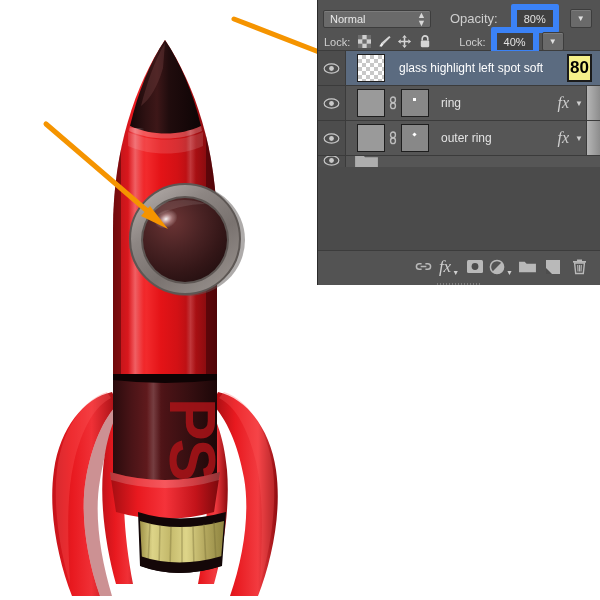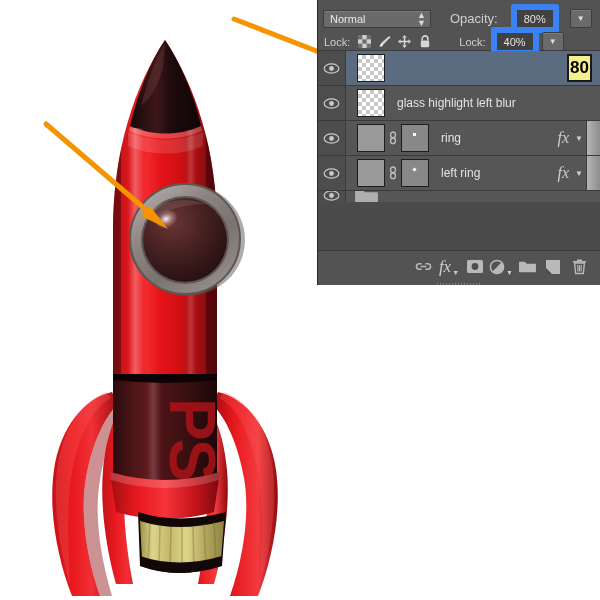--- a/index.html
+++ b/index.html
@@ -405,35 +405,24 @@
         </div>
         <div class="thumbs">
           <div class="thumb-sel-wrap">
             <div class="thumb checker"></div>
             <span class="corner c-tl"></span>
             <span class="corner c-tr"></span>
             <span class="corner c-bl"></span>
             <span class="corner c-br"></span>
           </div>
         </div>
+        <span class="layer-name">glass highlight left spot soft</span>
         <span class="badge80">80</span>
       </div>
 
-      <div class="layer-row">
-        <div class="eye-cell">
-          <svg width="17" height="11" viewBox="0 0 18 12">
-            <ellipse cx="9" cy="6" rx="8" ry="5" fill="none" stroke="#c9c9c9" stroke-width="1.3"></ellipse>
-            <circle cx="9" cy="6" r="2.6" fill="#c9c9c9"></circle>
-          </svg>
-        </div>
-        <div class="thumbs" style="margin-left:11px;">
-          <div class="thumb checker"></div>
-        </div>
-        <span class="layer-name">glass highlight left blur</span>
-      </div>
 
       <div class="layer-row">
         <div class="eye-cell">
           <svg width="17" height="11" viewBox="0 0 18 12">
             <ellipse cx="9" cy="6" rx="8" ry="5" fill="none" stroke="#c9c9c9" stroke-width="1.3"></ellipse>
             <circle cx="9" cy="6" r="2.6" fill="#c9c9c9"></circle>
           </svg>
         </div>
         <div class="thumbs" style="margin-left:11px;">
           <div class="thumb"></div>
@@ -467,21 +456,21 @@
           <span class="link-ico">
             <svg width="10" height="14" viewBox="0 0 10 14">
               <rect x="2.6" y="1" width="4.8" height="5.6" rx="2.4" fill="none" stroke="#bdbdbd" stroke-width="1.4"></rect>
               <rect x="2.6" y="7" width="4.8" height="5.6" rx="2.4" fill="none" stroke="#bdbdbd" stroke-width="1.4"></rect>
             </svg>
           </span>
           <div class="thumb" style="background:#888;position:relative;">
             <span style="position:absolute;left:11px;top:8px;width:3px;height:3px;background:#fff;transform:rotate(40deg);"></span>
           </div>
         </div>
-        <span class="layer-name">left ring</span>
+        <span class="layer-name">outer ring</span>
         <span class="fx-cell">
           <span class="fx-mark">fx</span>
           <span class="fx-arrow">▼</span>
           <span class="row-scroll"></span>
         </span>
       </div>
 
 
       <div class="layer-row partial-row">
         <div class="eye-cell">

